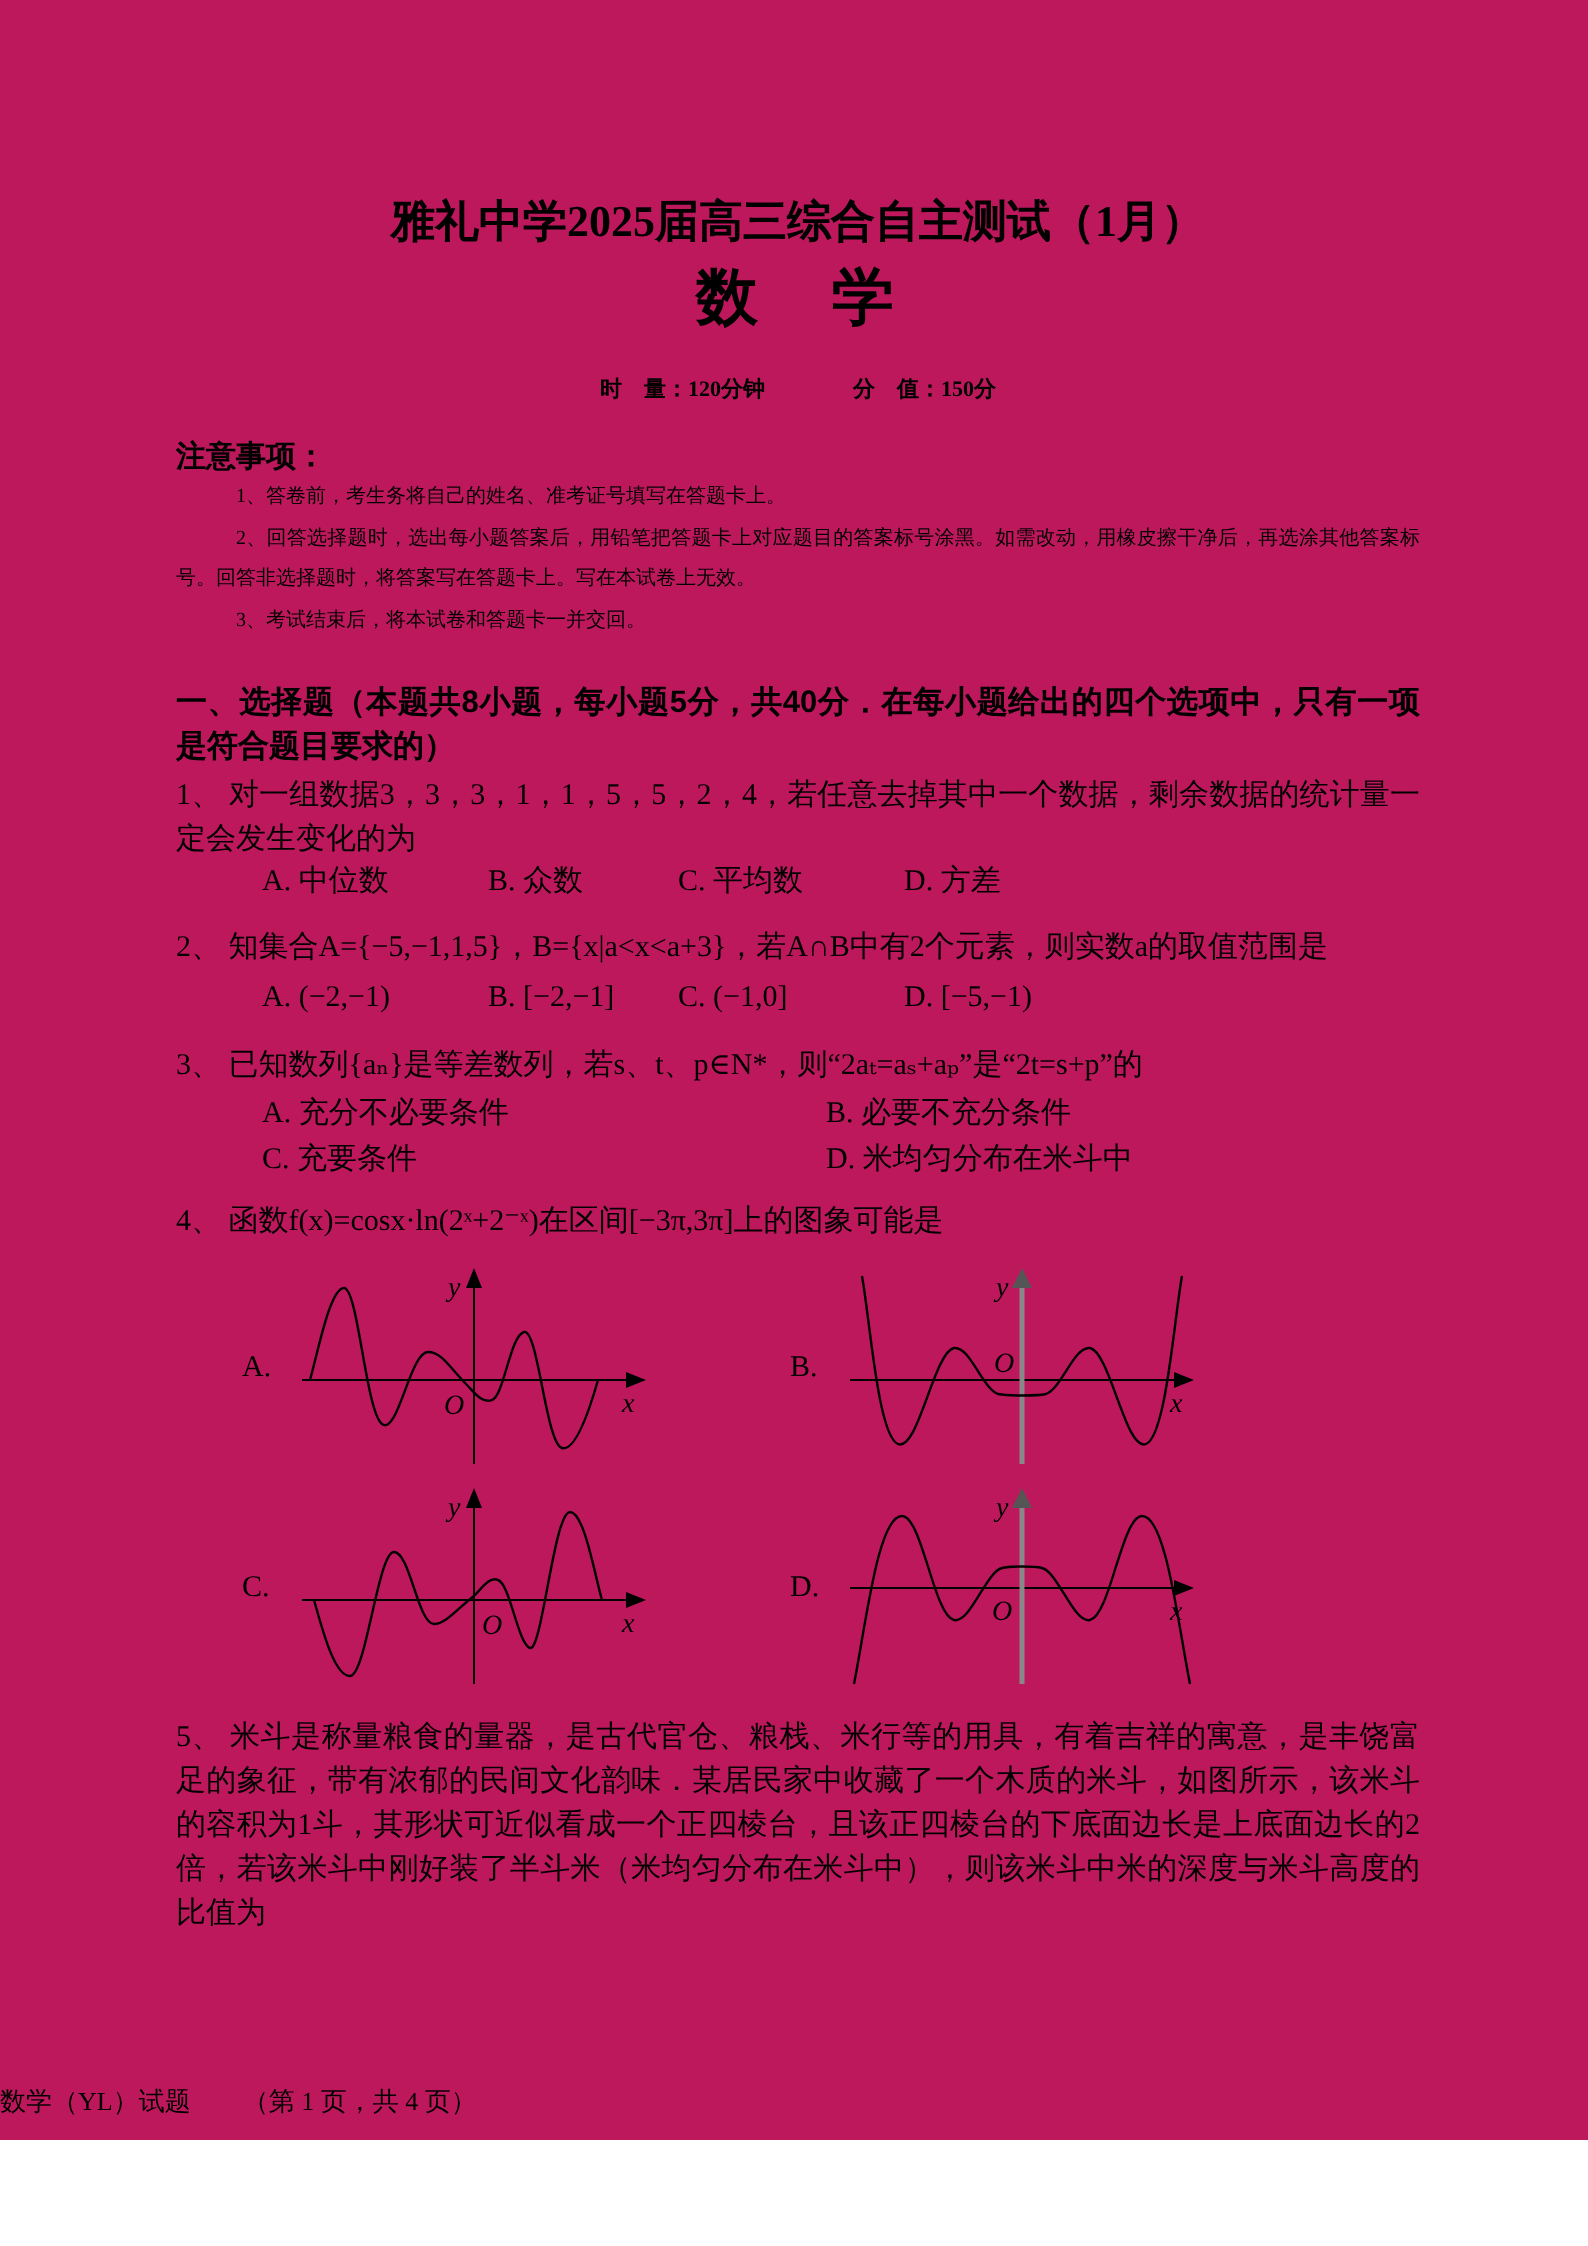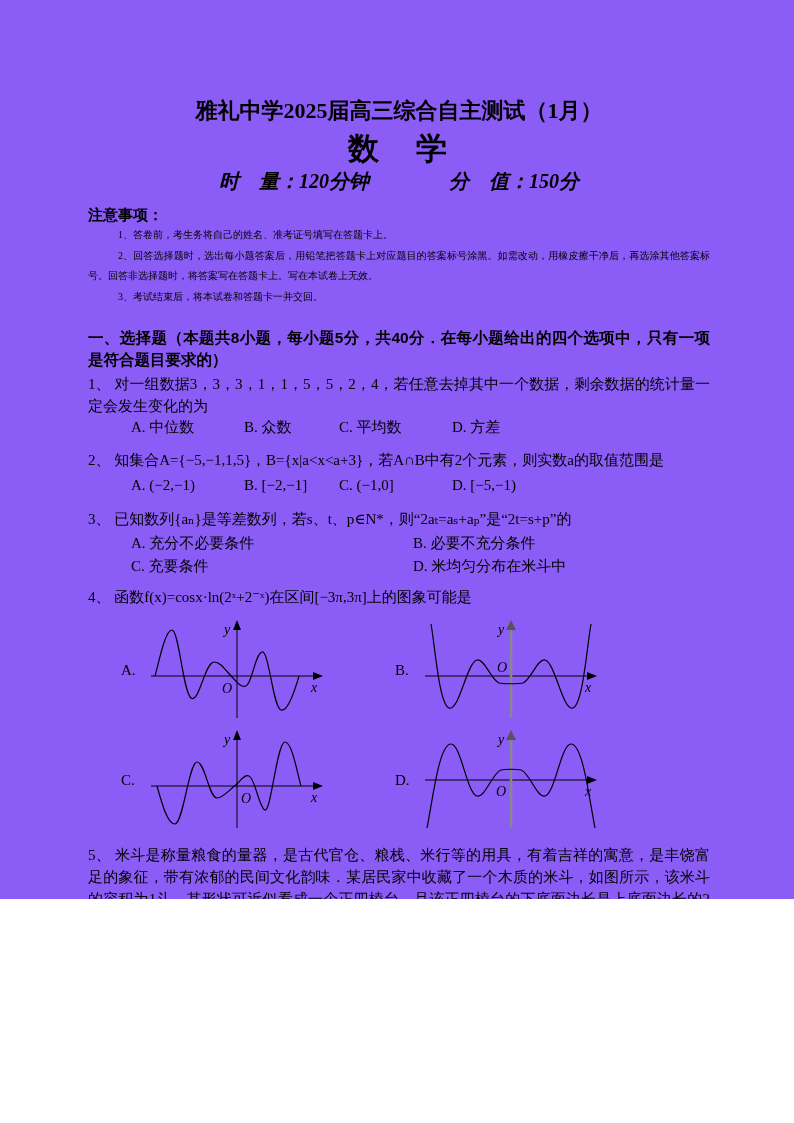--- a/index.html
+++ b/index.html
@@ -1,22 +1,22 @@
 <!DOCTYPE html>
 <html><head>
 <meta charset="utf-8">
 <style>
   * { margin:0; padding:0; box-sizing:border-box; }
   html,body { width:794px; background:#fff; }
   body { height:1123px; color:#000; font-family:"Liberation Serif","DejaVu Serif",serif; }
-  .page { position:relative; width:794px; height:899px; overflow:hidden; background:#8b5cf6; }
+  .page { position:relative; width:794px; height:1070px; overflow:hidden; background:#be185d; }
   .content { position:absolute; left:88px; top:0; width:622px; }
   .title { margin-top:98px; text-align:center; font-size:22px; line-height:26px; font-weight:bold; }
   .subject { margin-top:6px; text-align:center; font-size:31px; line-height:38px; font-weight:bold; letter-spacing:3px; }
-  .info { margin-top:2px; text-align:center; font-size:20px; line-height:22px; font-weight:bold;font-style:italic; }
+  .info { margin-top:16px; text-align:center; font-size:11px; line-height:22px; font-weight:bold; }
   .notices { margin-top:12px; }
   .notices-heading { font-family:"Liberation Sans","DejaVu Sans",sans-serif; font-weight:bold; font-size:15px; line-height:21px; }
   .notice { font-size:10px; line-height:20.5px; text-indent:30px; text-align:justify; }
   .section-heading { margin-top:20px; font-family:"Liberation Sans","DejaVu Sans",sans-serif; font-weight:bold; font-size:15.5px; line-height:22px; text-align:justify; }
   .stem { font-size:15px; line-height:22px; text-align:justify; }
   .q1 { margin-top:2px; }
   .q2 { margin-top:8px; line-height:29px; }
   .q3 { margin-top:10px; line-height:26px; }
   .q4 { margin-top:8px; }
   .q5 { margin-top:12px; }

